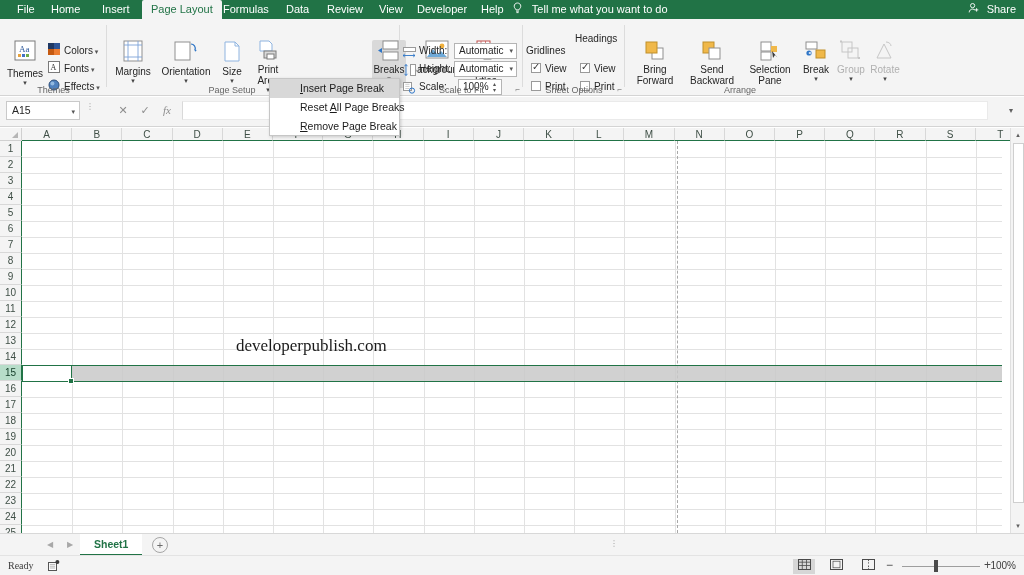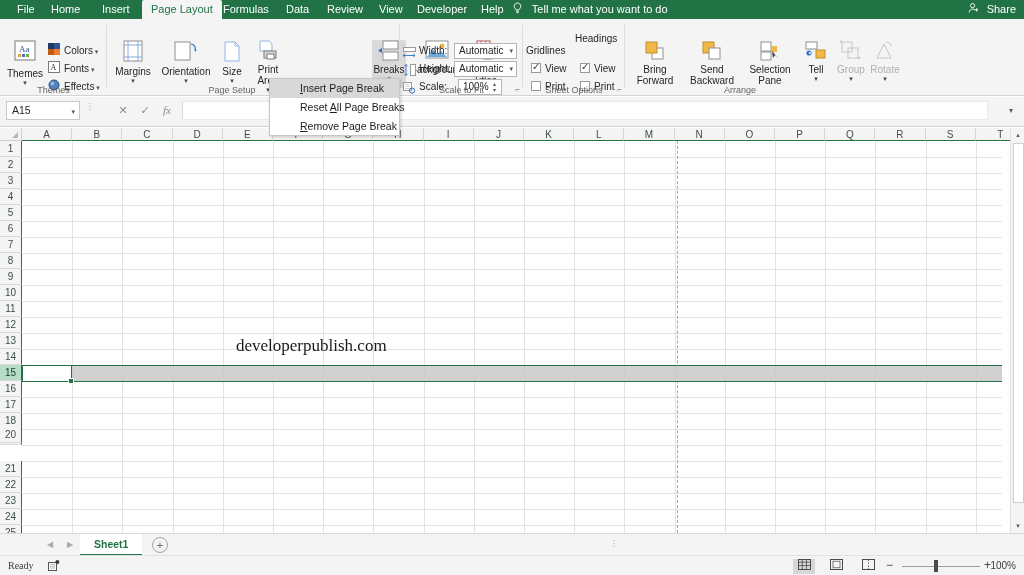--- a/index.html
+++ b/index.html
@@ -508,21 +508,21 @@
 
     <div class="bigbtn" style="left:173px; top:21px; width:36px; height:48px;">
       <span>
         <svg width="26" height="22" viewBox="0 0 26 22">
             <rect x="3" y="2" width="11" height="7" fill="#ffffff" stroke="#8f8f8f"></rect>
             <rect x="13" y="10" width="9" height="8" fill="#f0b849" stroke="#c08f2b"></rect>
             <circle cx="6" cy="13" r="2.6" fill="#2f76c7"></circle>
             <path d="M7.6 11.6l-2.2 1.4 2.2 1.4z" fill="#ffffff"></path>
           </svg>
       </span>
-      <span class="lbl">Tell</span>
+      <span class="lbl">Break</span>
       <span class="caret">▾</span>
     </div>
 
     <div class="bigbtn disabled" style="left:209px; top:21px; width:34px; height:48px;">
       <span>
         <svg width="24" height="22" viewBox="0 0 24 22">
             <rect x="3" y="2" width="10" height="10" fill="none" stroke="#c6c6c6"></rect>
             <rect x="9" y="8" width="10" height="10" fill="none" stroke="#c6c6c6"></rect>
             <rect x="1" y="0.5" width="2" height="2" fill="#c6c6c6"></rect>
             <rect x="19" y="17" width="2" height="2" fill="#c6c6c6"></rect>
@@ -615,21 +615,21 @@
       <div class="rh" style="top: 144px;">10</div>
       <div class="rh" style="top: 160px;">11</div>
       <div class="rh" style="top: 176px;">12</div>
       <div class="rh" style="top: 192px;">13</div>
       <div class="rh" style="top: 208px;">14</div>
       <div class="rh sel" style="top: 224px;">15</div>
       <div class="rh" style="top: 240px;">16</div>
       <div class="rh" style="top: 256px;">17</div>
       <div class="rh" style="top: 272px;">18</div>
       <div class="rh" style="top: 288px;">19</div>
-      <div class="rh" style="top: 286px;">20</div>
+      <div class="rh" style="top: 304px;">20</div>
       <div class="rh" style="top: 320px;">21</div>
       <div class="rh" style="top: 336px;">22</div>
       <div class="rh" style="top: 352px;">23</div>
       <div class="rh" style="top: 368px;">24</div>
       <div class="rh" style="top: 384px;">25</div>
     </div>
   <div class="cells">
 
   <div class="vline" style="left: 50.2px;"></div>
       <div class="vline" style="left: 100.4px;"></div>

